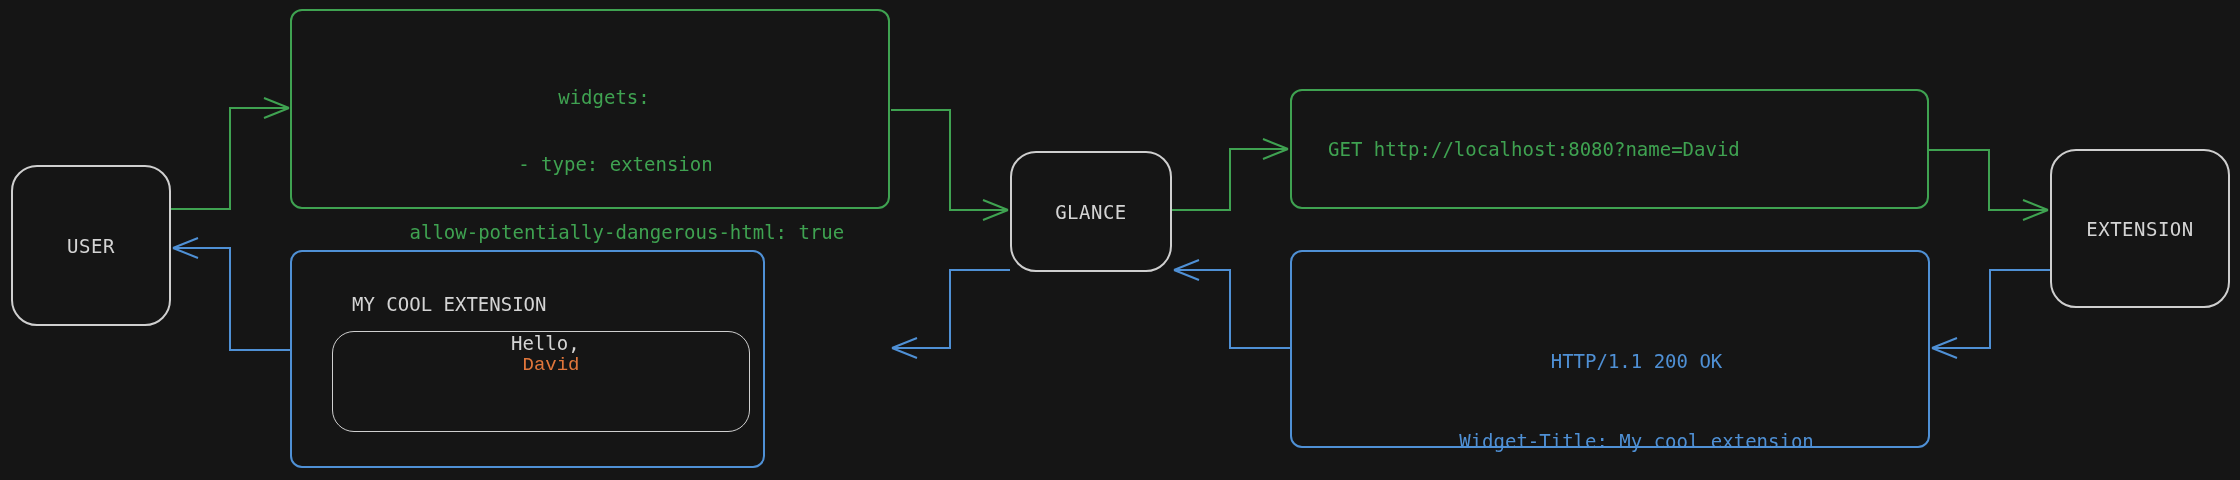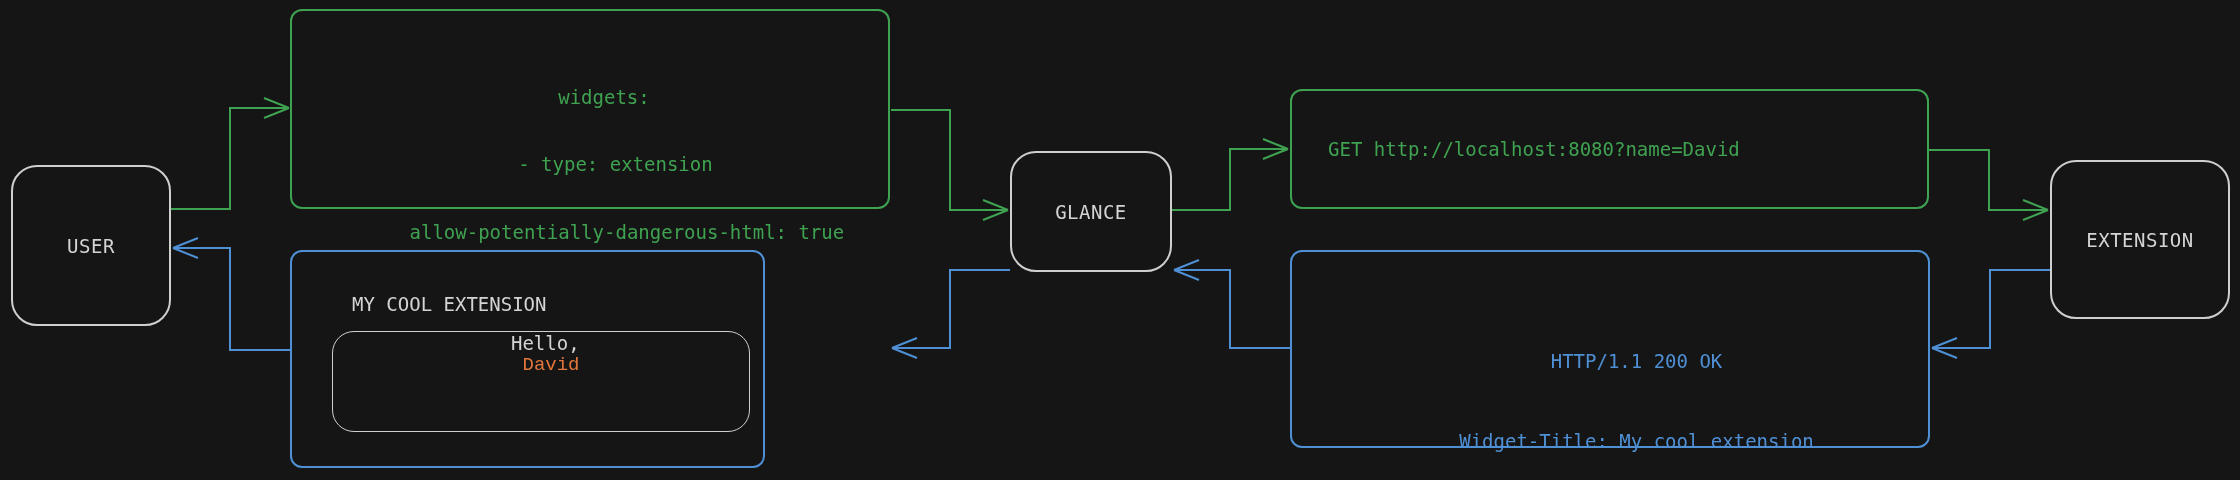--- a/index.html
+++ b/index.html
@@ -33,21 +33,21 @@
   }
   .codebox{border-radius:12px;text-align:center;}
   .codebox.green-b{border:2px solid var(--green);color:var(--green);}
   .codebox.blue-b{border:2px solid var(--blue);color:var(--blue);}
   .code{font-size:19px;white-space:pre;}
   .cline{height:23.33px;line-height:23.33px;}
   .rline{height:24px;line-height:24px;margin-top:12px;}
 
   #node-user{left:11px;top:165px;width:160px;height:161px;}
   #node-glance{left:1010px;top:151px;width:162px;height:121px;}
-  #node-extension{left:2050px;top:160px;width:180px;height:159px;}
+  #node-extension{left:2050px;top:149px;width:180px;height:159px;}
 
   #config-box{left:290px;top:9px;width:600px;height:200px;padding:31px 0 0 28px;}
   #request-box{left:1290px;top:89px;width:639px;height:120px;
     display:flex;align-items:center;padding-left:36px;}
   #response-box{left:1290px;top:250px;width:640px;height:198px;padding:41px 0 0 53px;}
 
   #widget-box{left:290px;top:250px;width:475px;height:218px;}
   #widget-title{position:absolute;left:60px;top:40px;height:24px;line-height:24px;
     font-size:19px;color:var(--text);white-space:pre;}
   #widget-inner{

